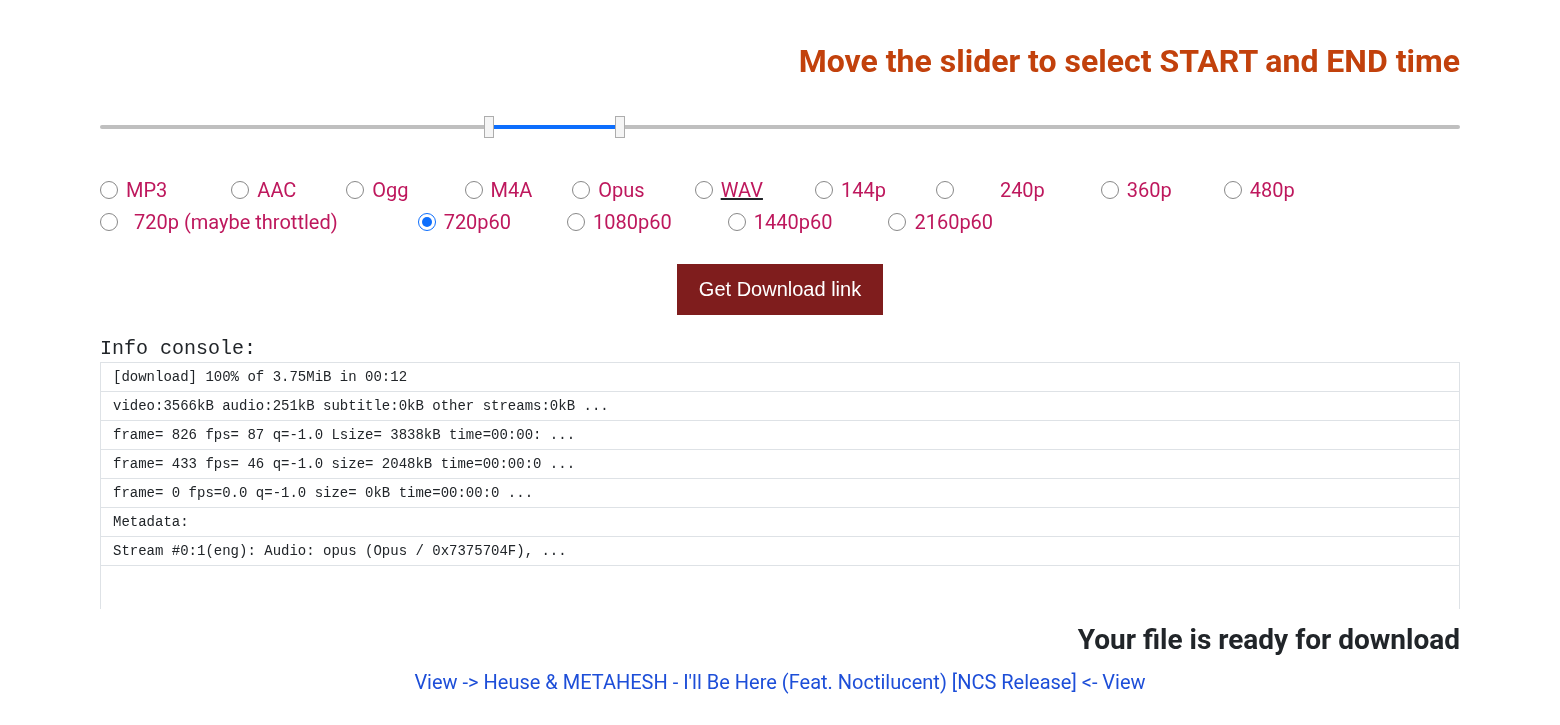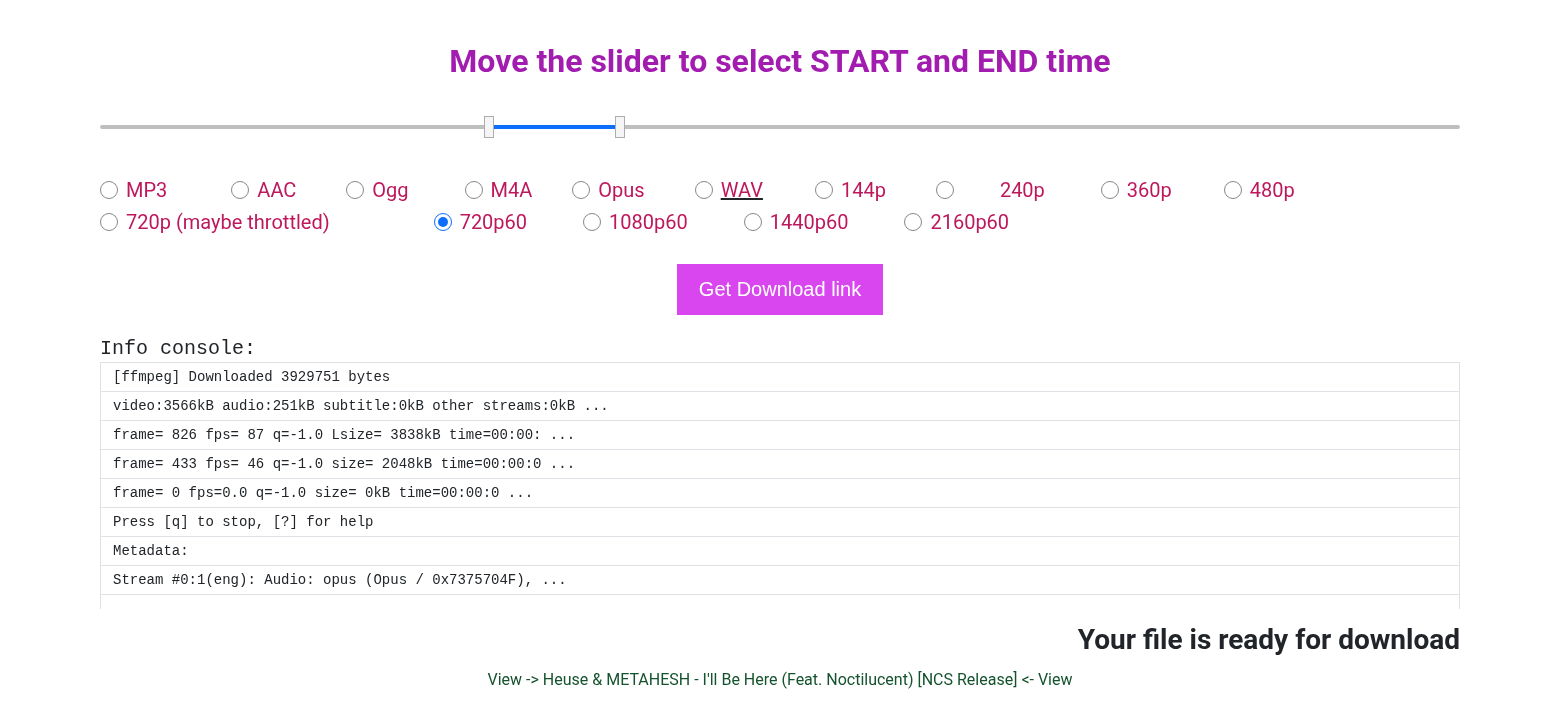--- a/index.html
+++ b/index.html
@@ -14,24 +14,24 @@
       width: 1560px;
       height: 725px;
       overflow: hidden;
     }
     .container {
       width: 1390px;
       margin: 0 auto;
       padding: 0 15px;
     }
     .heading {
-      text-align: center;
+      text-align: right;
       font-size: 32px;
       font-weight: 700;
-      color: #a21caf;
+      color: #c2410c;
       margin-top: 42px;
       margin-bottom: 36px;
     }
     .slider-wrap {
       position: relative;
       height: 22px;
       margin-bottom: 40px;
     }
     .slider-track {
       position: absolute;
@@ -102,21 +102,21 @@
     .format-label {
       font-size: 20px;
       color: #be185d;
     }
     .btn-row {
       text-align: center;
       margin-bottom: 22px;
     }
     .btn {
       display: inline-block;
-      background: #d946ef;
+      background: #7f1d1d;
       color: #fff;
       font-size: 20px;
       padding: 14px 22px;
       border: none;
       cursor: pointer;
     }
     .console-label {
       font-size: 20px;
       color: #212529;
       margin-bottom: 2px;
@@ -141,22 +141,22 @@
       text-align: right;
       font-size: 28px;
       font-weight: 700;
       margin-top: 14px;
       margin-bottom: 14px;
     }
     .download-link-row {
       text-align: center;
     }
     .download-link {
-      color: #14532d;
-      font-size: 16px;
+      color: #1d4ed8;
+      font-size: 20px;
       text-decoration: none;
       cursor: pointer;
     }
     
     .console-box::-webkit-scrollbar { width: 17px; }
     .console-box::-webkit-scrollbar-track { background: #f1f1f1; }
     .console-box::-webkit-scrollbar-thumb { background: #c1c1c1; }
   </style>
 </head>
 <body>
@@ -205,21 +205,21 @@
         <span class="format-label">240p</span>
       </label>
       <label class="format-item" style="margin-right: 52px;">
         <input type="radio" name="format" class="radio" style="">
         <span class="format-label">360p</span>
       </label>
       <label class="format-item" style="margin-right: 48px;">
         <input type="radio" name="format" class="radio" style="">
         <span class="format-label">480p</span>
       </label>
-      <label class="format-item" style="margin-right: 104px;">
+      <label class="format-item" style="margin-right: 80px; gap: 8px;">
         <input type="radio" name="format" class="radio" style="">
         <span class="format-label">720p (maybe throttled)</span>
       </label>
       <label class="format-item" style="margin-right: 56px;">
         <input type="radio" name="format" class="radio" checked="" style="">
         <span class="format-label">720p60</span>
       </label>
       <label class="format-item" style="margin-right: 56px;">
         <input type="radio" name="format" class="radio" style="">
         <span class="format-label">1080p60</span>
@@ -233,26 +233,25 @@
         <span class="format-label">2160p60</span>
       </label>
     </div>
 
   <div class="btn-row">
     <button class="btn">Get Download link</button>
   </div>
 
   <div class="console-label">Info console:</div>
   <div class="console-box" id="console-box">
-      <div class="console-line">[ffmpeg] Downloaded 3929751 bytes</div>
+      <div class="console-line">[download] 100% of 3.75MiB in 00:12</div>
       <div class="console-line">video:3566kB audio:251kB subtitle:0kB other streams:0kB ...</div>
       <div class="console-line">frame= 826 fps= 87 q=-1.0 Lsize= 3838kB time=00:00: ...</div>
       <div class="console-line">frame= 433 fps= 46 q=-1.0 size= 2048kB time=00:00:0 ...</div>
       <div class="console-line">frame= 0 fps=0.0 q=-1.0 size= 0kB time=00:00:0 ...</div>
-      <div class="console-line">Press [q] to stop, [?] for help</div>
       <div class="console-line">Metadata:</div>
       <div class="console-line">Stream #0:1(eng): Audio: opus (Opus / 0x7375704F), ...</div>
     </div>
 
   <h3 class="ready-heading">Your file is ready for download</h3>
   <div class="download-link-row">
     <a class="download-link">View -&gt; Heuse &amp; METAHESH - I'll Be Here (Feat. Noctilucent) [NCS Release] &lt;- View</a>
   </div>
 </div>
 

